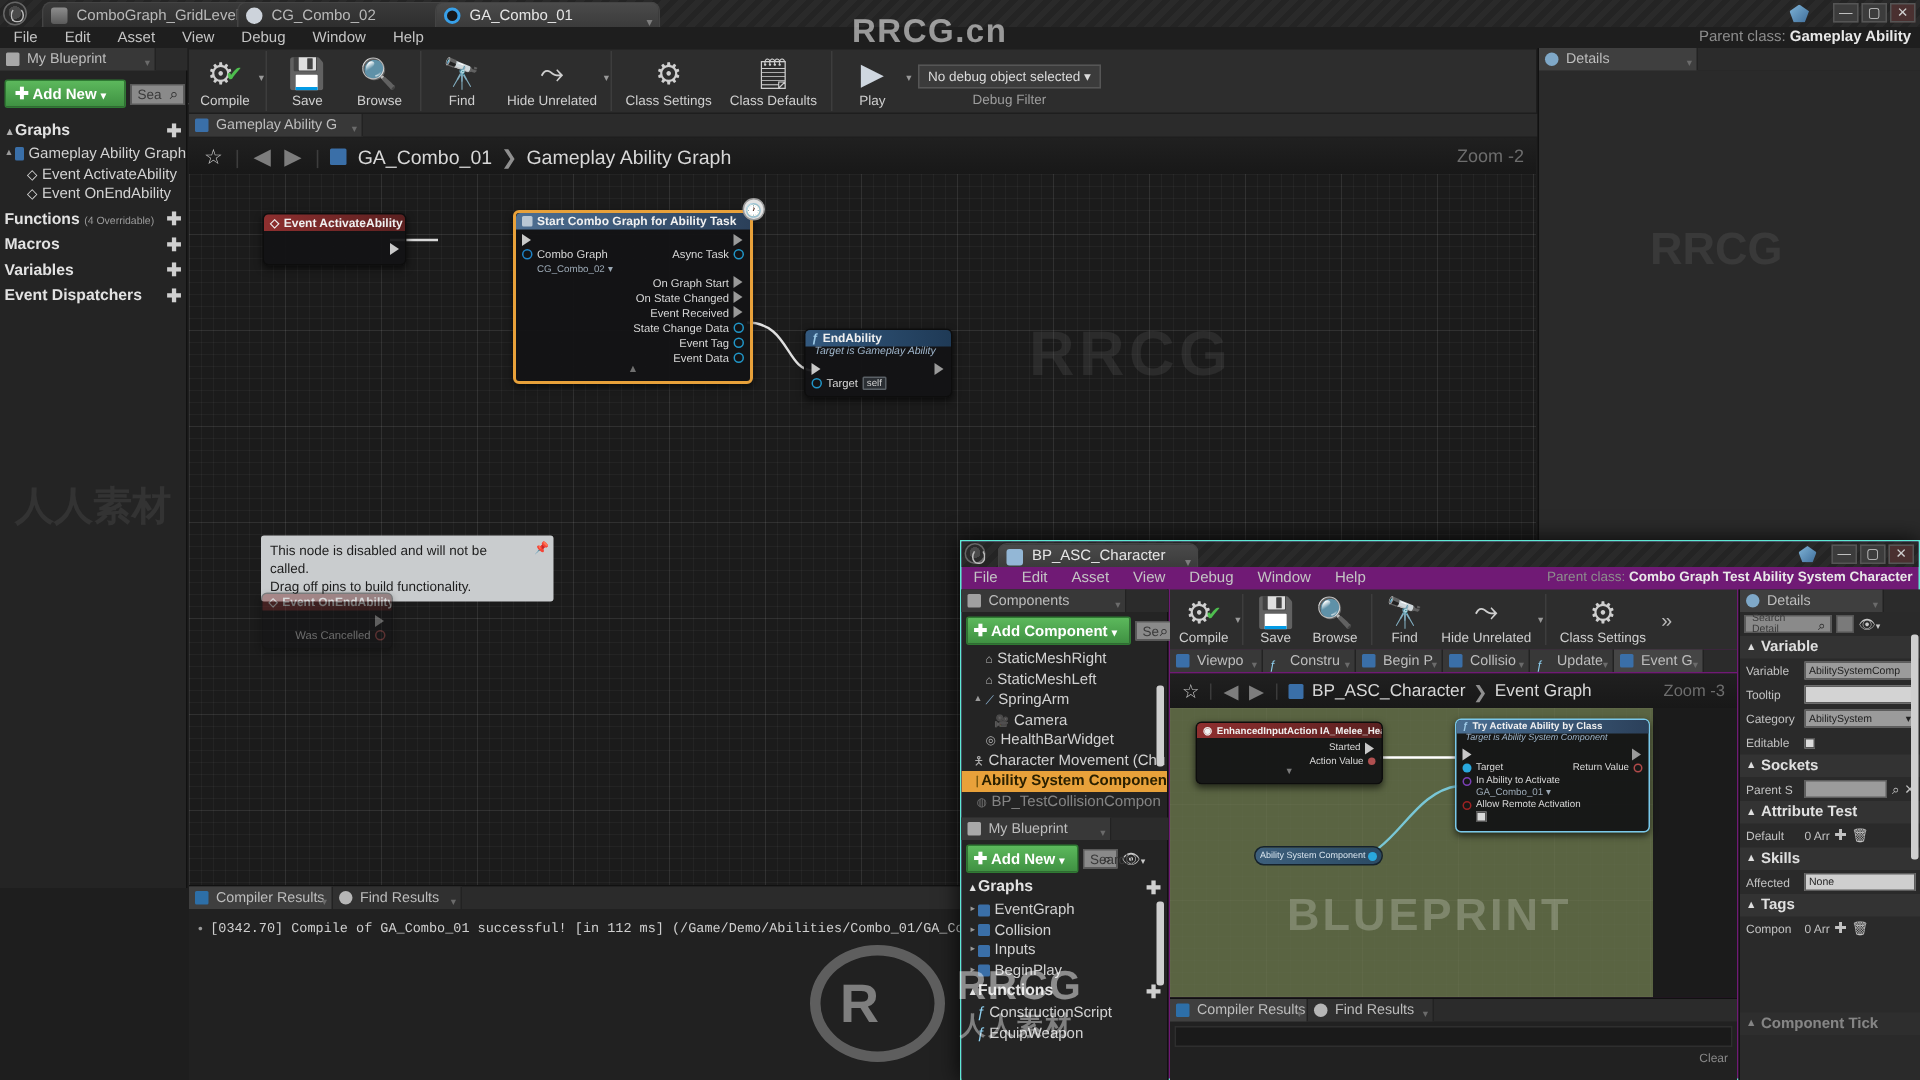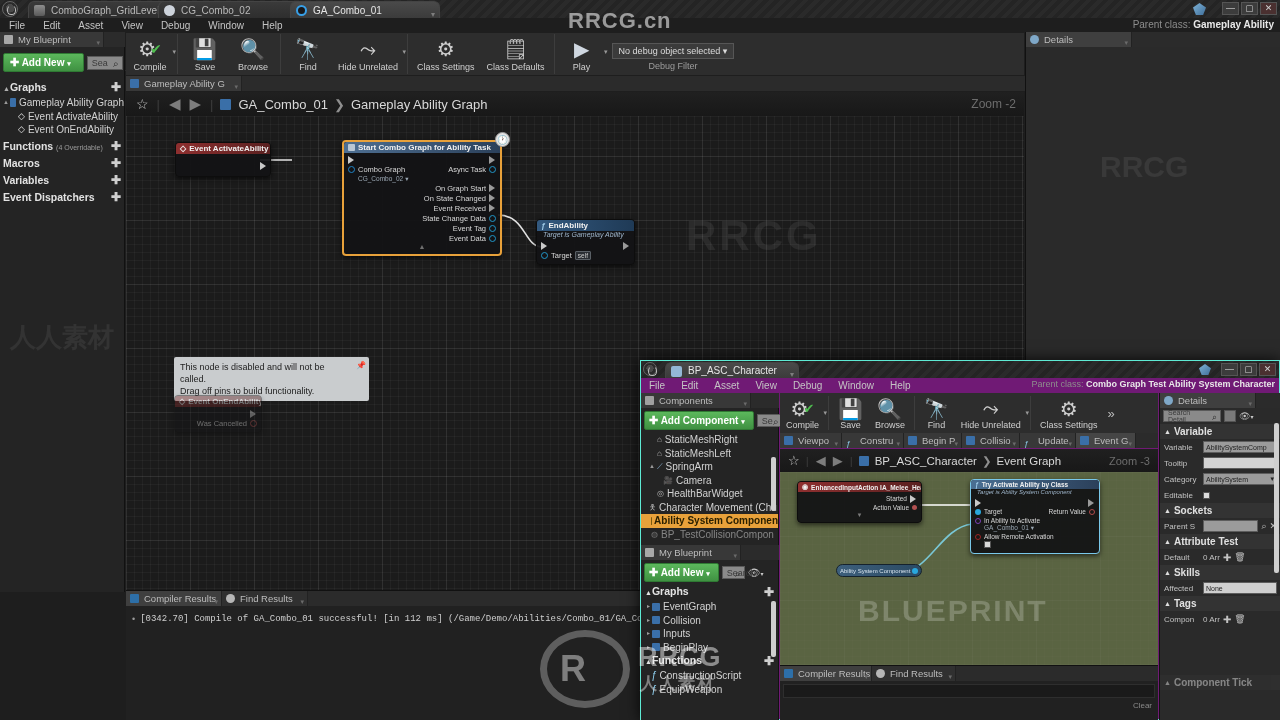--- a/index.html
+++ b/index.html
@@ -663,21 +663,21 @@
         <span style="margin:0 7px;color:#7d7d7d;font-size:13px;">◀</span>
         <span style="margin-right:7px;color:#7d7d7d;font-size:13px;">▶</span>
         <span style="color:#3d3d3d;">|</span>
         <span style="width:10px;height:10px;background:#3a6fa8;border-radius:1px;margin:0 6px;"></span>
         <span>BP_ASC_Character</span>
         <span style="margin:0 5px;color:#8f8f8f;">❯</span>
         <span>Event Graph</span>
         <span class="zoomlbl" style="font-size:11px;">Zoom -3</span>
       </div>
 
-      <div style="position:absolute;left:0;top:23px;width:378px;height:193px;background:#5a6442;">
+      <div style="position:absolute;left:0;top:23px;width:322px;height:193px;background:#5a6442;">
         <div class="gridlines" style="opacity:.35;"></div>
         <div class="wm2" style="left:78px;top:122px;font-size:30px;letter-spacing:2px;color:rgba(255,255,255,.22);">BLUEPRINT</div>
 
         <svg class="wirewrap" width="378" height="193">
           <path d="M140,33 C160,33 170,33 190,33" stroke="#ffffff" stroke-width="1.6" fill="none"></path>
           <path d="M120,100 C150,100 160,56 192,52" stroke="#7fd8f0" stroke-width="1.6" fill="none" opacity=".85"></path>
         </svg>
 
         <div class="node" style="left:17px;top:9px;width:125px;">
           <div class="nhead" style="background:linear-gradient(90deg,#8e2f2f,#5a2020);font-size:6.5px;">

